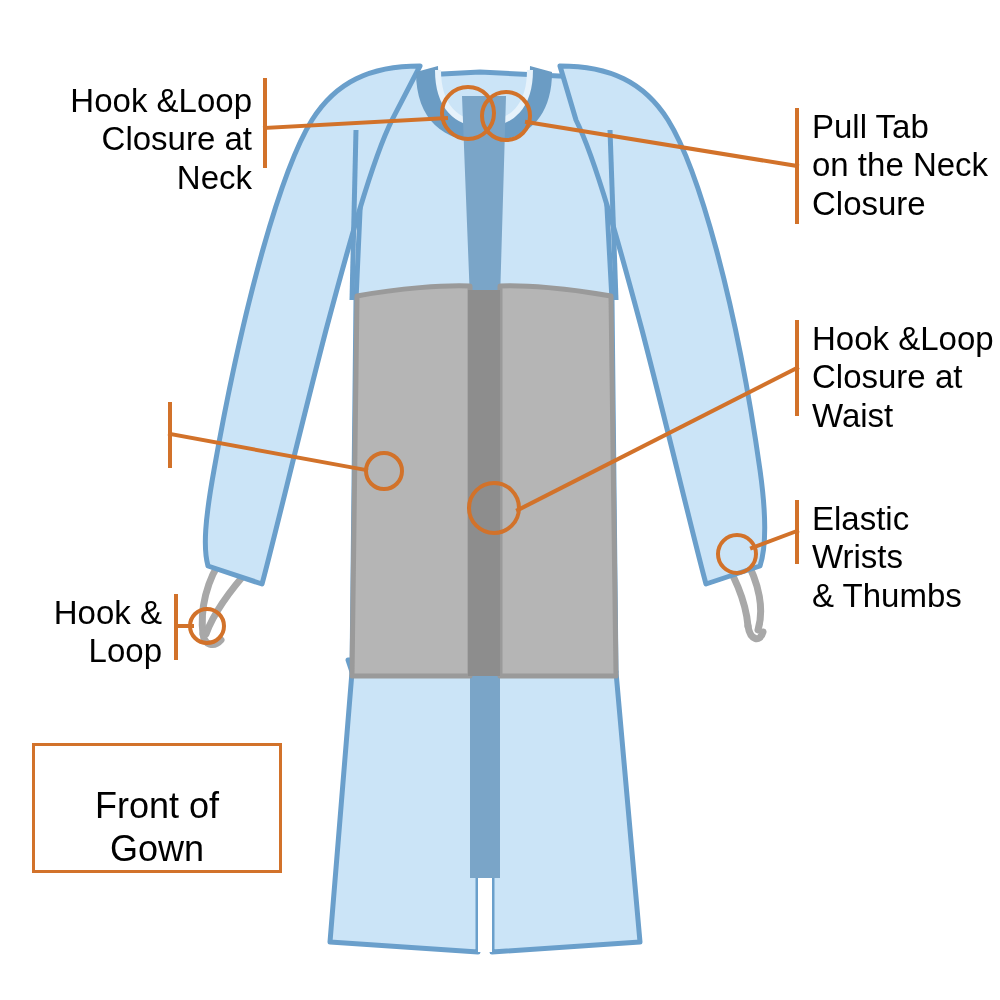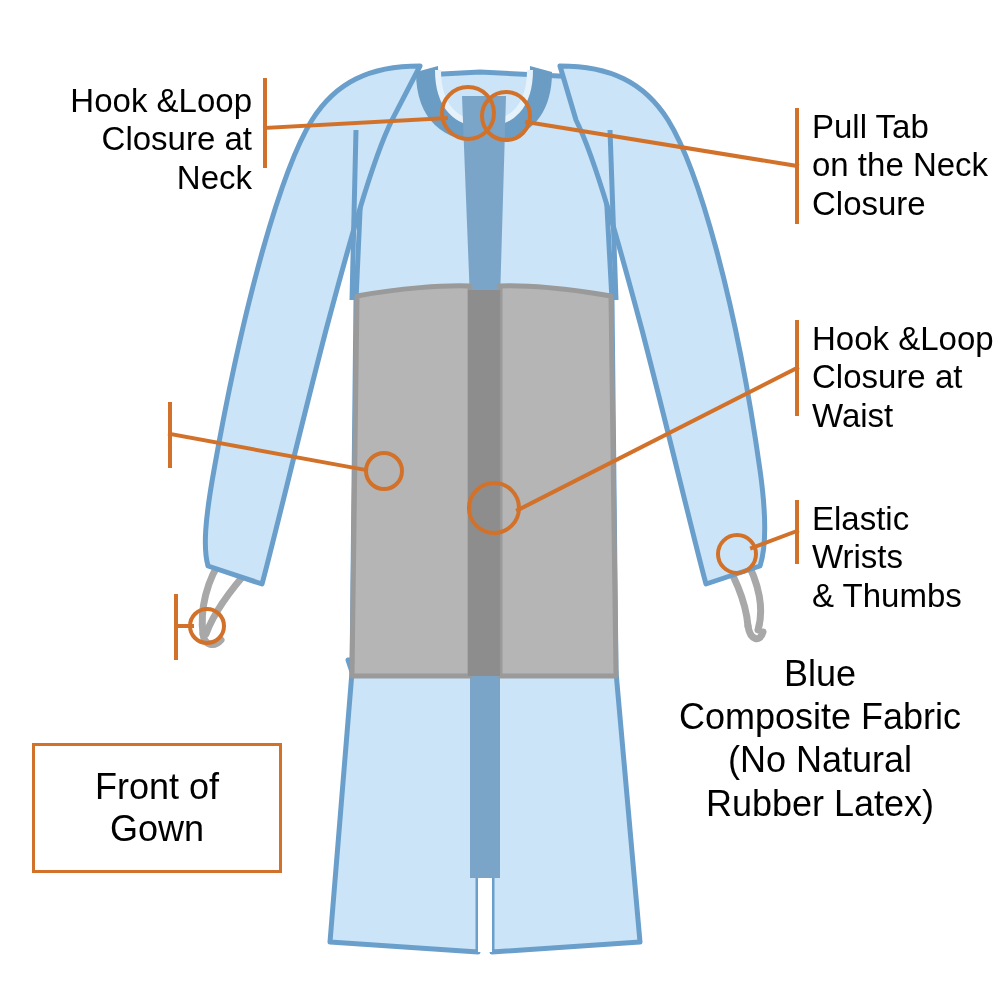--- a/index.html
+++ b/index.html
@@ -4,21 +4,21 @@
 <style>
   html,body{margin:0;padding:0;background:#ffffff;}
   body{width:1000px;height:1000px;overflow:hidden;font-family:"Liberation Sans",sans-serif;}
   #stage{position:relative;width:1000px;height:1000px;background:#ffffff;}
   svg.layer{position:absolute;left:0;top:0;width:1000px;height:1000px;}
   .lbl{position:absolute;color:#000;line-height:1.16;white-space:pre-line;}
   .lbl-left{text-align:right;}
   .lbl-right{text-align:left;}
   .lbl-32{font-size:33px;}
   #front-box{position:absolute;left:32px;top:743px;width:250px;height:130px;
-    border:3px solid #d2722a;box-sizing:border-box;display:flex;align-items:center;
+    border:3px solid #d2722a;box-sizing:border-box;display:flex;align-items:flex-end;
     justify-content:center;background:#ffffff;}
   #front-box .t{font-size:36px;text-align:center;line-height:1.18;color:#000;white-space:pre-line;}
   #fabric-note{position:absolute;left:640px;top:652px;width:360px;text-align:center;
     font-size:36px;line-height:1.2;color:#000;white-space:pre-line;}
 </style>
 </head>
 <body>
 
 <div id="stage">
 
@@ -104,24 +104,22 @@
 Closure</div>
 
   <div class="lbl lbl-right lbl-32" style="left:812px;top:320px;width:190px;">Hook &amp;Loop
 Closure at
 Waist</div>
 
 
   <div class="lbl lbl-right lbl-32" style="left:812px;top:500px;width:190px;">Elastic Wrists
 &amp; Thumbs</div>
 
+  <div class="lbl lbl-left lbl-32" style="left:6px;top:594px;width:156px;">Hook &amp;
+Loop</div>
 
   <div id="front-box">
     <div class="t">Front of
 Gown</div>
   </div>
 
-  <div id="fabric-note">Blue
-Composite Fabric
-(No Natural
-Rubber Latex)</div>
 
 </div>
 
 </body></html>

